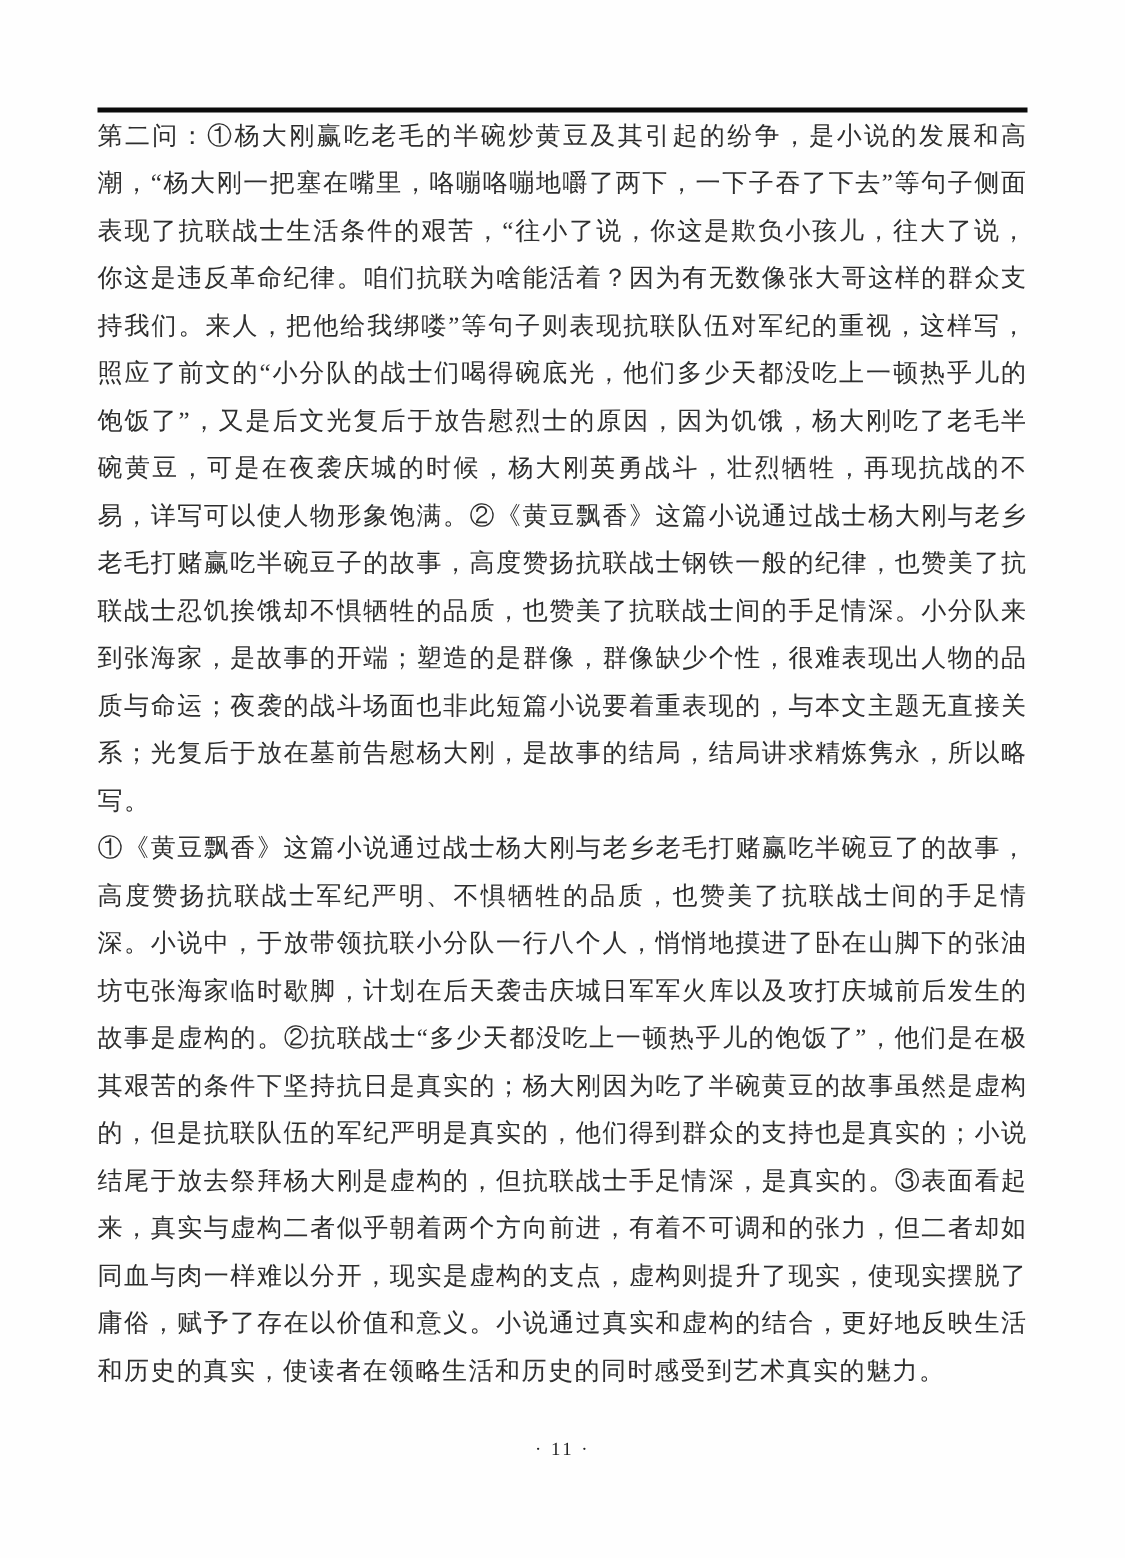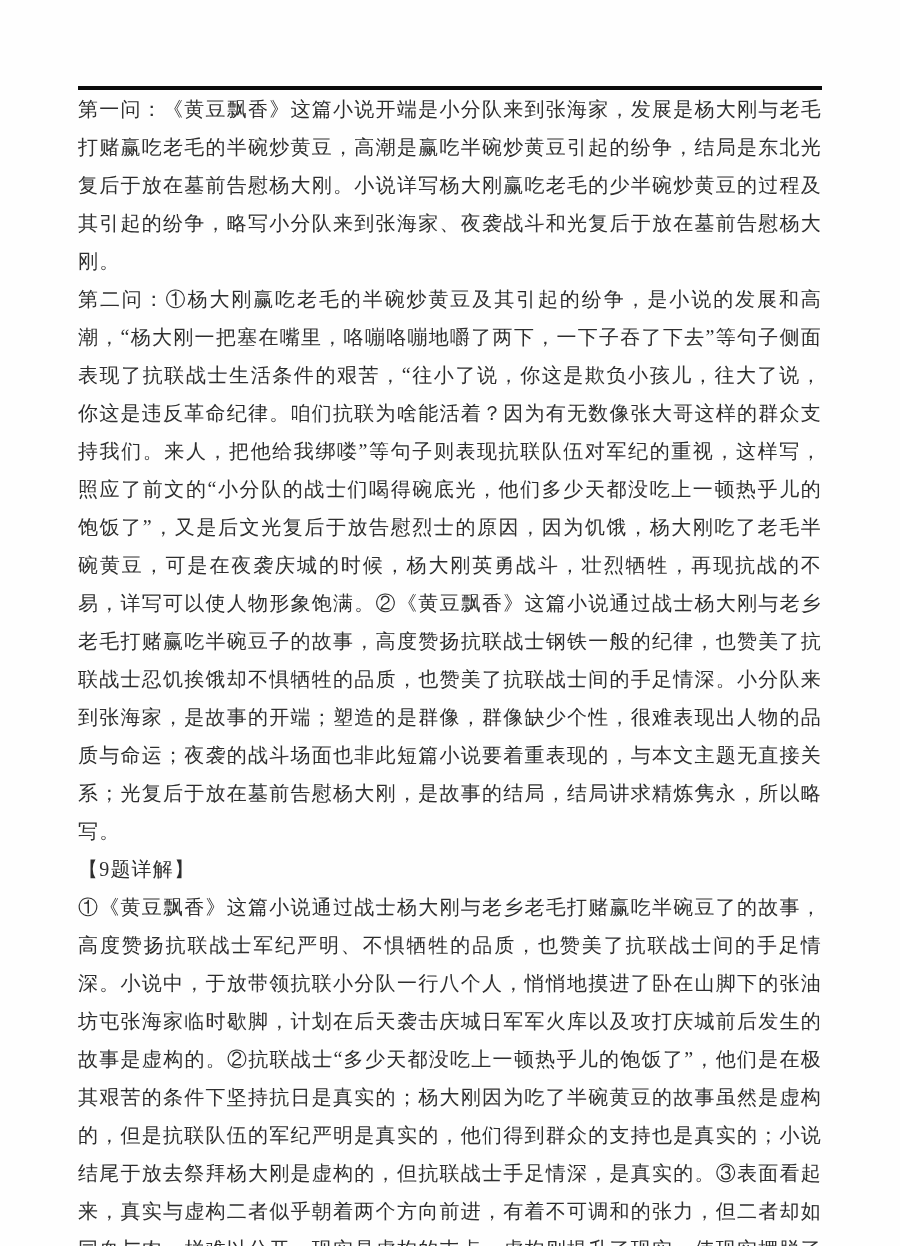--- a/index.html
+++ b/index.html
@@ -49,19 +49,18 @@
     letter-spacing: 2px;
   }
 </style>
 </head>
 <body>
 
 <div class="page">
   <div class="header-rule"></div>
 
   <div class="content">
-    <p>第一问：《黄豆飘香》这篇小说开端是小分队来到张海家，发展是杨大刚与老毛打赌赢吃老毛的半碗炒黄豆，高潮是赢吃半碗炒黄豆引起的纷争，结局是东北光复后于放在墓前告慰杨大刚。小说详写杨大刚赢吃老毛的少半碗炒黄豆的过程及其引起的纷争，略写小分队来到张海家、夜袭战斗和光复后于放在墓前告慰杨大刚。</p>
     <p>第二问：①杨大刚赢吃老毛的半碗炒黄豆及其引起的纷争，是小说的发展和高潮，“杨大刚一把塞在嘴里，咯嘣咯嘣地嚼了两下，一下子吞了下去”等句子侧面表现了抗联战士生活条件的艰苦，“往小了说，你这是欺负小孩儿，往大了说，你这是违反革命纪律。咱们抗联为啥能活着？因为有无数像张大哥这样的群众支持我们。来人，把他给我绑喽”等句子则表现抗联队伍对军纪的重视，这样写，照应了前文的“小分队的战士们喝得碗底光，他们多少天都没吃上一顿热乎儿的饱饭了”，又是后文光复后于放告慰烈士的原因，因为饥饿，杨大刚吃了老毛半碗黄豆，可是在夜袭庆城的时候，杨大刚英勇战斗，壮烈牺牲，再现抗战的不易，详写可以使人物形象饱满。②《黄豆飘香》这篇小说通过战士杨大刚与老乡老毛打赌赢吃半碗豆子的故事，高度赞扬抗联战士钢铁一般的纪律，也赞美了抗联战士忍饥挨饿却不惧牺牲的品质，也赞美了抗联战士间的手足情深。小分队来到张海家，是故事的开端；塑造的是群像，群像缺少个性，很难表现出人物的品质与命运；夜袭的战斗场面也非此短篇小说要着重表现的，与本文主题无直接关系；光复后于放在墓前告慰杨大刚，是故事的结局，结局讲求精炼隽永，所以略写。</p>
-    <p>【9题详解】</p>
     <p>①《黄豆飘香》这篇小说通过战士杨大刚与老乡老毛打赌赢吃半碗豆了的故事，高度赞扬抗联战士军纪严明、不惧牺牲的品质，也赞美了抗联战士间的手足情深。小说中，于放带领抗联小分队一行八个人，悄悄地摸进了卧在山脚下的张油坊屯张海家临时歇脚，计划在后天袭击庆城日军军火库以及攻打庆城前后发生的故事是虚构的。②抗联战士“多少天都没吃上一顿热乎儿的饱饭了”，他们是在极其艰苦的条件下坚持抗日是真实的；杨大刚因为吃了半碗黄豆的故事虽然是虚构的，但是抗联队伍的军纪严明是真实的，他们得到群众的支持也是真实的；小说结尾于放去祭拜杨大刚是虚构的，但抗联战士手足情深，是真实的。③表面看起来，真实与虚构二者似乎朝着两个方向前进，有着不可调和的张力，但二者却如同血与肉一样难以分开，现实是虚构的支点，虚构则提升了现实，使现实摆脱了庸俗，赋予了存在以价值和意义。小说通过真实和虚构的结合，更好地反映生活和历史的真实，使读者在领略生活和历史的同时感受到艺术真实的魅力。</p>
   </div>
 
+  <div class="page-footer">· 11 ·</div>
 </div>
 
 </body></html>

